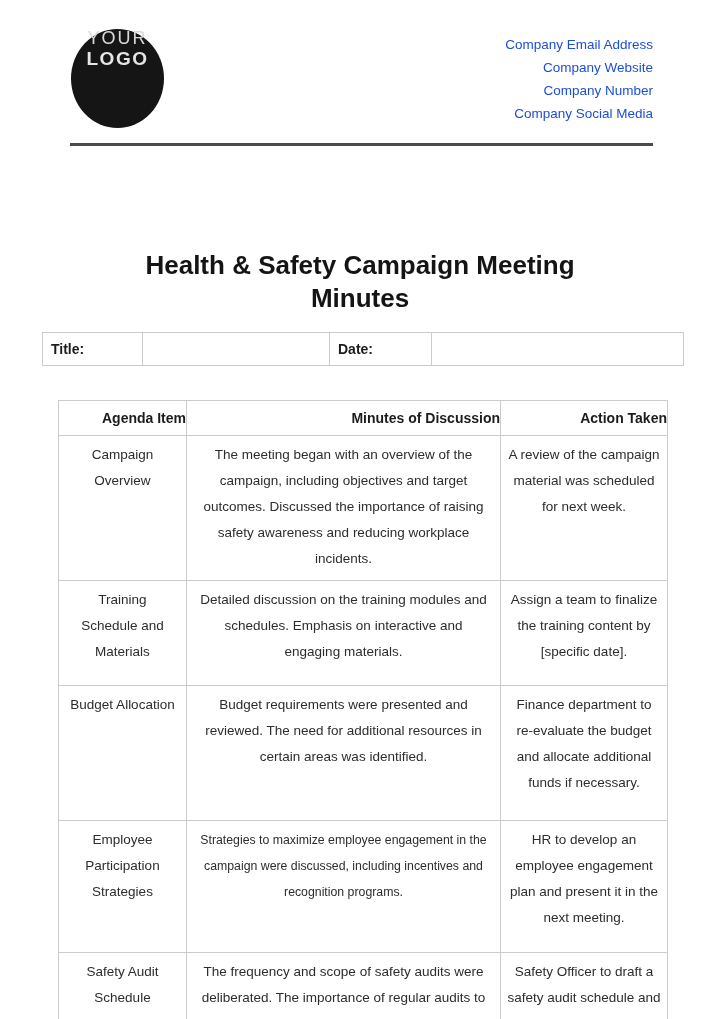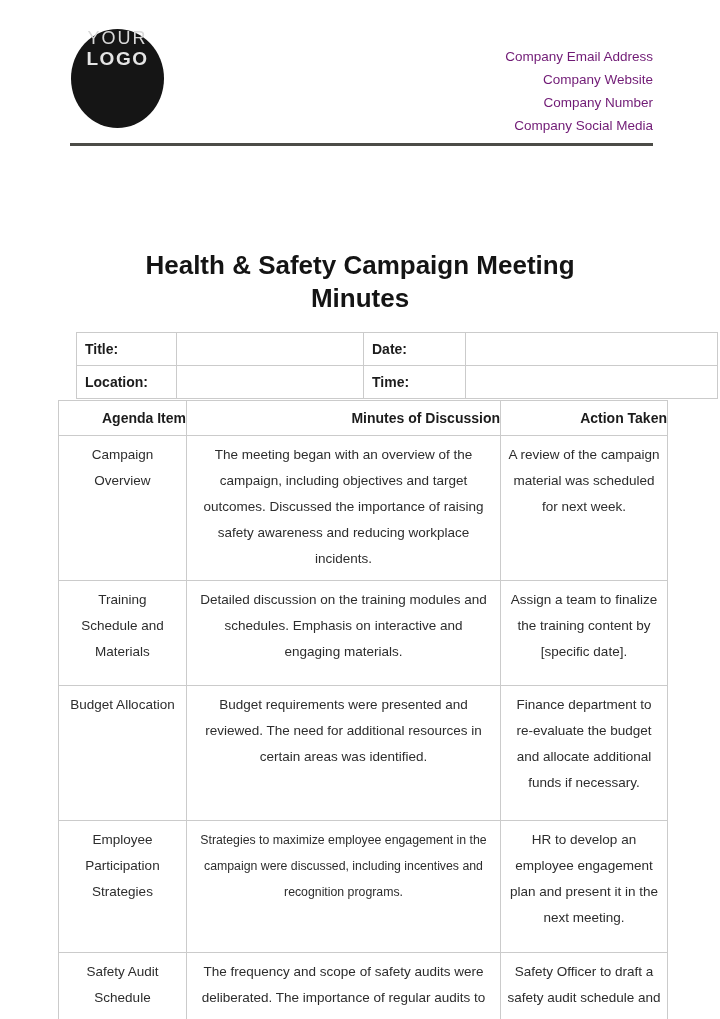--- a/index.html
+++ b/index.html
@@ -43,26 +43,26 @@
     color: #d9d9d9;
   }
   .logo .logotxt {
     font-size: 19px;
     font-weight: 700;
     letter-spacing: 1.5px;
     color: #e5e5e5;
   }
   .contact {
     position: absolute;
-    top: 45px;
+    top: 33px;
     right: 67px;
     text-align: right;
     font-size: 13.5px;
     line-height: 23px;
-    color: #701a75;
+    color: #1d4ed8;
   }
   .rule {
     position: absolute;
     top: 143px;
     left: 70px;
     width: 583px;
     height: 3px;
     background: #4c4c47;
   }
 
@@ -77,21 +77,21 @@
     line-height: 33px;
     font-weight: 700;
     color: #141414;
   }
 
   
   table { border-collapse: collapse; table-layout: fixed; }
   .meta-table {
     position: absolute;
     top: 332px;
-    left: 76px;
+    left: 42px;
     width: 605px;
     padding-left: 28px;
   }
   .meta-table td {
     border: 1px solid #cbcbcb;
     height: 32px;
     padding: 0 0 0 8px;
     font-size: 14px;
     vertical-align: middle;
   }
@@ -161,26 +161,20 @@
   <div class="doc-title">Health &amp; Safety Campaign Meeting Minutes</div>
 
   <table class="meta-table">
     <tbody>
       <tr>
         <td class="lbl c-ml">Title:</td>
         <td class="c-mv1"></td>
         <td class="lbl c-ml2">Date:</td>
         <td class="c-mv2"></td>
       </tr>
-      <tr>
-        <td class="lbl">Location:</td>
-        <td></td>
-        <td class="lbl">Time:</td>
-        <td></td>
-      </tr>
     </tbody>
   </table>
 
   <table class="agenda-table">
     <thead>
       <tr>
         <th class="col-agenda">Agenda Item</th>
         <th class="col-minutes">Minutes of Discussion</th>
         <th class="col-action">Action Taken</th>
       </tr>

